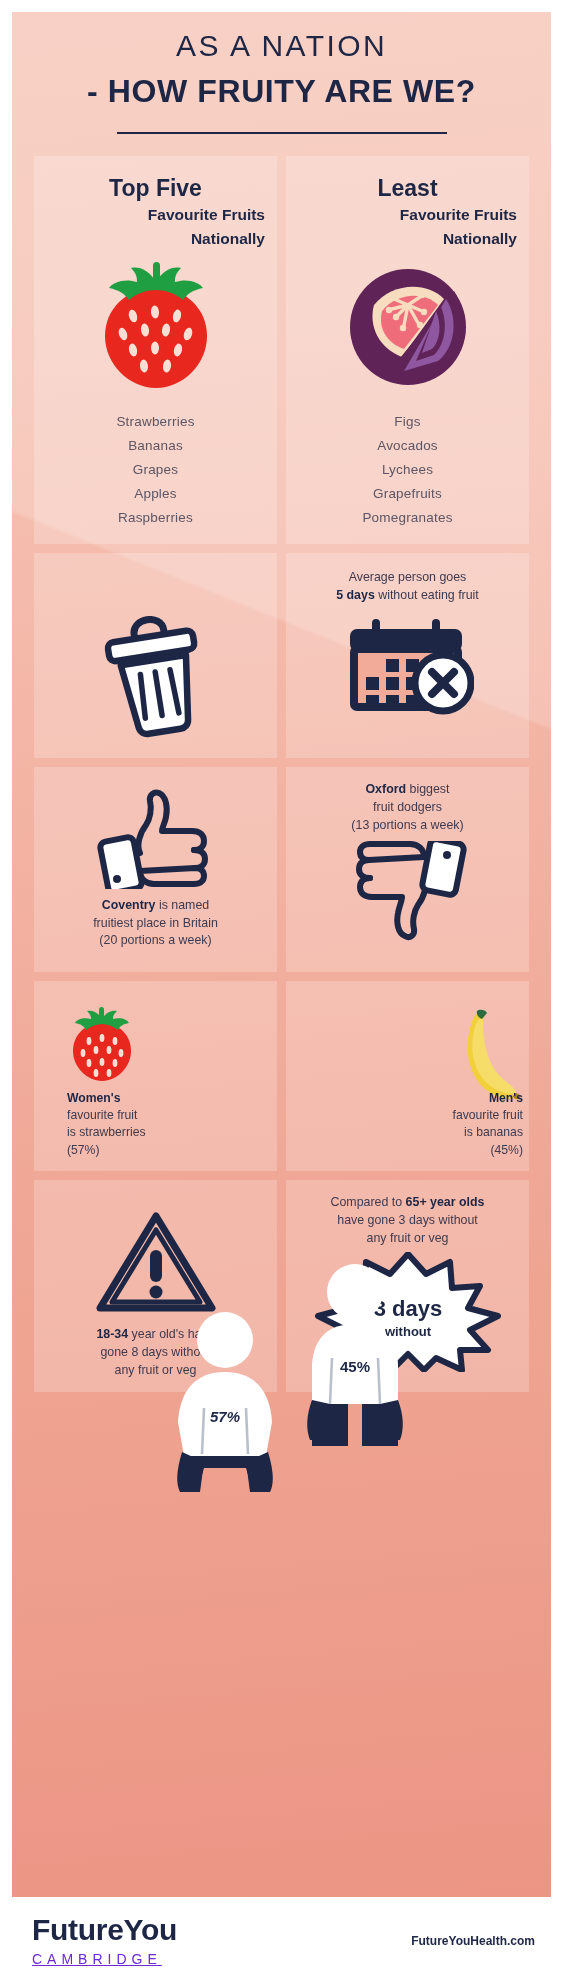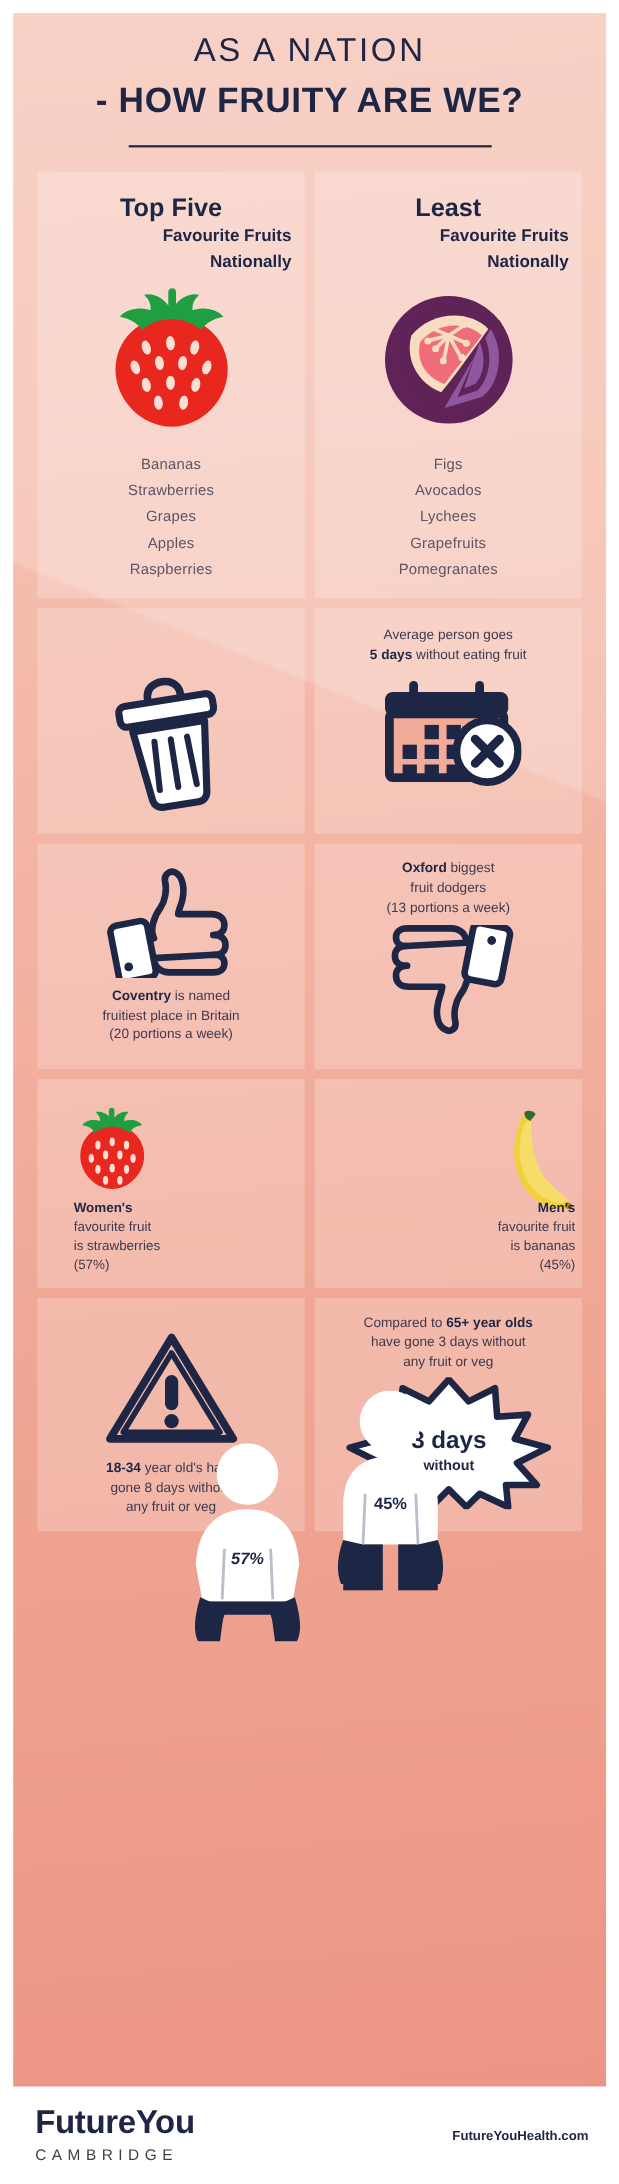--- a/index.html
+++ b/index.html
@@ -72,21 +72,21 @@
 
   .figure-layer { position:absolute; pointer-events:none; }
 
   
   .footer {
     position:absolute; left:0; bottom:0; width:563px; height:88px;
     background:#fff; display:flex; align-items:center;
   }
   .brand { margin-left: 32px; }
   .brand-main { font-size:30px; font-weight:800; color:#1d2645; letter-spacing:-.3px; line-height:1; }
-  .brand-sub  { font-size:14px; font-weight:400; color:#404040; letter-spacing:5px; margin-top:6px; }
+  .brand-sub  { font-size:14px; font-weight:400; color:#6d28d9; letter-spacing:5px; margin-top:6px;text-decoration:underline; }
   .brand-url  { margin-left:auto; margin-right: 28px; font-size:12px; font-weight:800; color:#1d2645; }
 
   .pct-label {
     font-size: 15px; font-weight: 800; color:#1d2645;
   }
   .burst-text-1 { font-size: 22px; font-weight: 800; fill:#1d2645; }
   .burst-text-2 { font-size: 13px; font-weight: 800; fill:#1d2645; }
 </style>
 </head>
 <body>
@@ -123,22 +123,22 @@
                 <ellipse cx="93" cy="74" rx="4" ry="6.5" transform="rotate(18 93 74)"></ellipse>
                 <ellipse cx="38" cy="90" rx="4" ry="6.5" transform="rotate(-12 38 90)"></ellipse>
                 <ellipse cx="60" cy="88" rx="4" ry="6.5"></ellipse>
                 <ellipse cx="83" cy="90" rx="4" ry="6.5" transform="rotate(12 83 90)"></ellipse>
                 <ellipse cx="49" cy="106" rx="4" ry="6.5" transform="rotate(-6 49 106)"></ellipse>
                 <ellipse cx="72" cy="106" rx="4" ry="6.5" transform="rotate(8 72 106)"></ellipse>
               </g>
             </svg>
           </div>
           <div class="fruit-list">
+            <div>Strawberries</div>
             <div>Bananas</div>
-            <div>Strawberries</div>
             <div>Grapes</div>
             <div>Apples</div>
             <div>Raspberries</div>
           </div>
         </div>
       </div>
 
       <div class="cell tall">
         <div class="panel-pad">
           <div class="p-head">Least</div>

